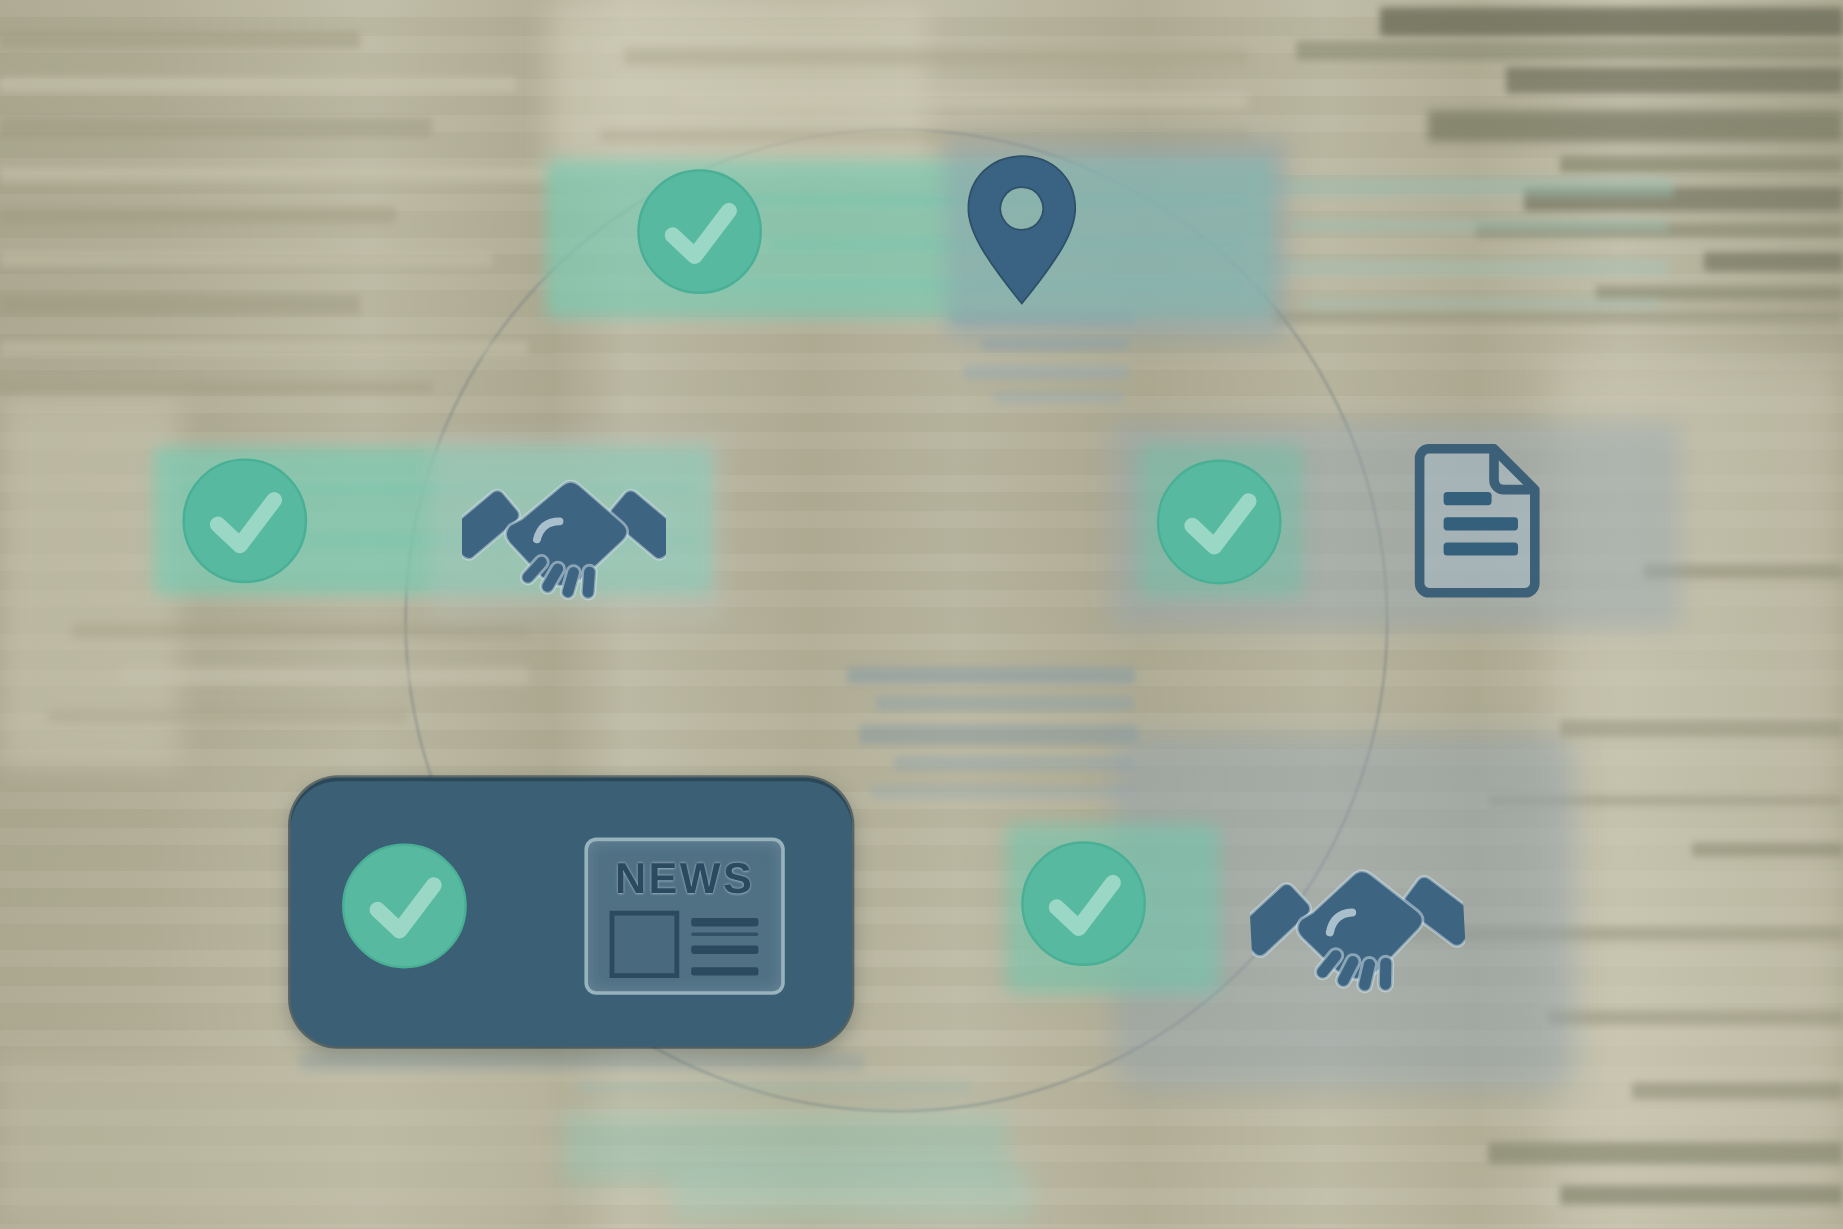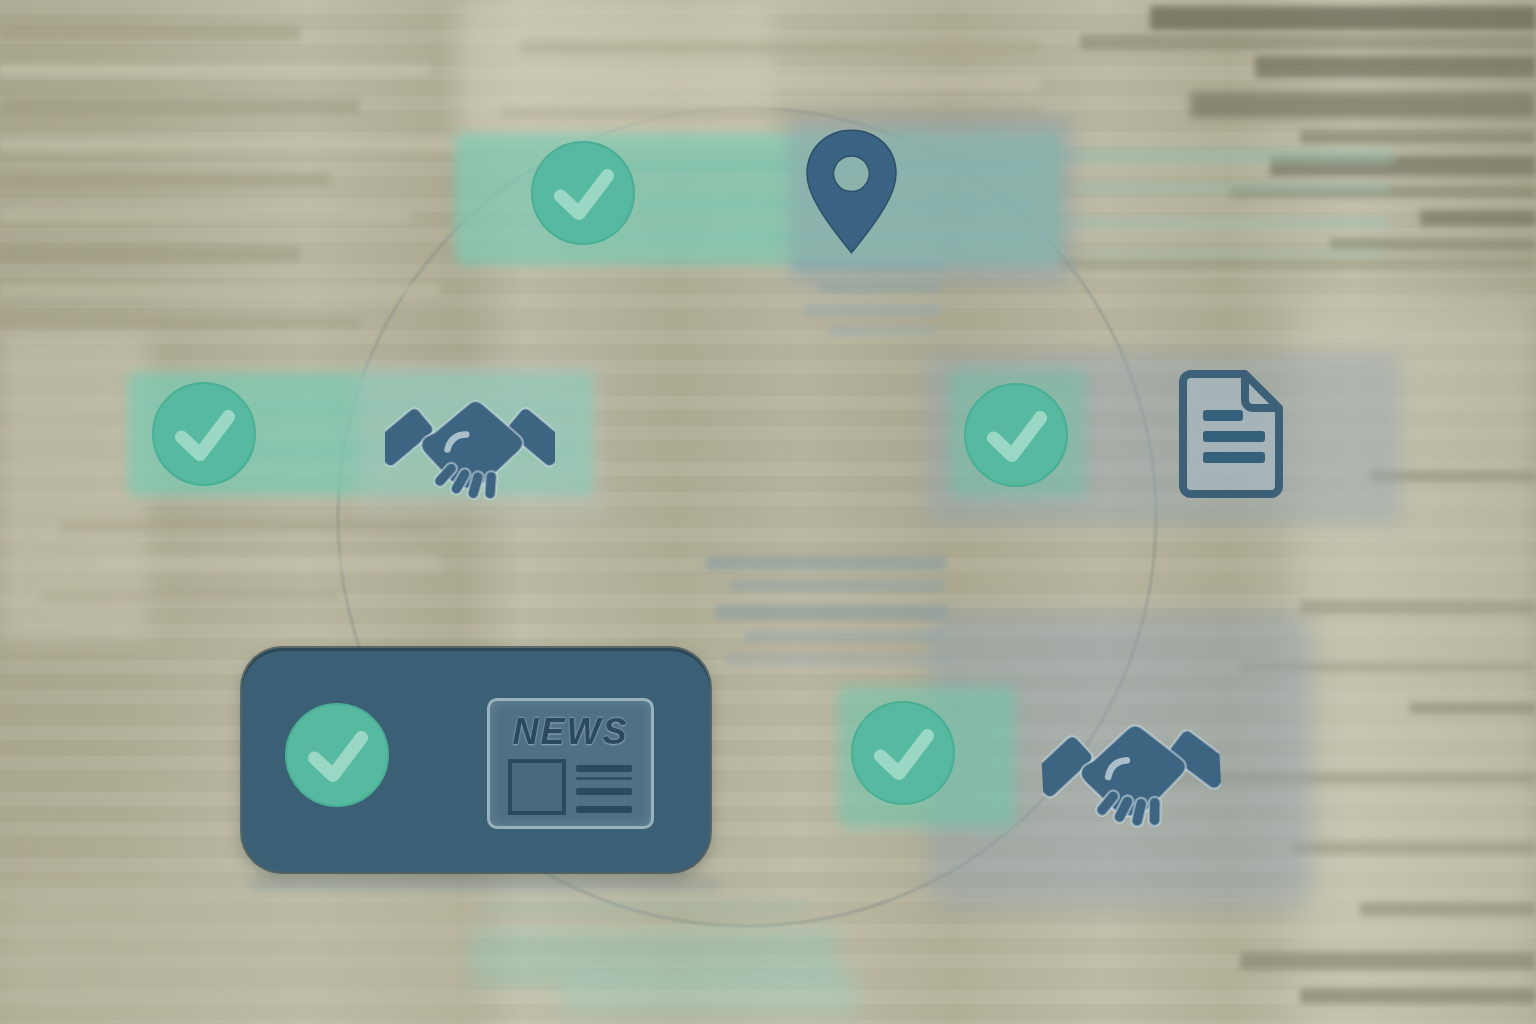--- a/index.html
+++ b/index.html
@@ -28,21 +28,21 @@
   .panel-hsl{left:358px;top:362px;width:245px;height:155px;background:rgba(185,198,192,.35);filter:blur(9px);}
   .panel-doc{left:925px;top:352px;width:475px;height:172px;background:rgba(150,168,178,.48);filter:blur(10px);border-radius:8px;}
   .teal-right{left:948px;top:370px;width:138px;height:128px;background:rgba(110,195,170,.50);filter:blur(7px);border-radius:10px;}
   .panel-br{left:928px;top:612px;width:385px;height:296px;background:rgba(146,164,176,.48);filter:blur(12px);border-radius:22px;}
   .teal-br{left:838px;top:686px;width:178px;height:142px;background:rgba(113,199,174,.60);filter:blur(7px);border-radius:10px;}
   .icon{position:absolute;}
   .check{position:absolute;width:106px;height:106px;}
   
   .card{position:absolute;left:242px;top:648px;width:468px;height:224px;border-radius:40px;
     background:#3b5f74;
-    box-shadow:0 0 0 2px rgba(31,53,66,.55),0 6px 16px rgba(40,60,70,.35),inset 0 3px 0 rgba(25,45,58,.45);font-style:italic;}
+    box-shadow:0 0 0 2px rgba(31,53,66,.55),0 6px 16px rgba(40,60,70,.35),inset 0 3px 0 rgba(25,45,58,.45);}
   .news-plate{position:absolute;left:245px;top:50px;width:161px;height:125px;border-radius:10px;
     border:3px solid rgba(178,200,210,.75);background:rgba(200,218,226,.15);
     box-shadow:inset 0 0 12px rgba(190,210,220,.22);}
   .news-word{position:absolute;left:0;top:10px;width:100%;text-align:center;
     font-weight:bold;font-size:36px;letter-spacing:2px;color:#2b4a60;
     text-shadow:0 1px 2px rgba(205,225,235,.55),0 -1px 2px rgba(205,225,235,.35);}
   .news-img{position:absolute;left:18px;top:58px;width:50px;height:48px;
     border:4px solid #2b4a60;background:rgba(59,95,116,.35);}
   .news-lines{position:absolute;left:86px;top:64px;width:56px;}
   .news-lines .bar{height:7px;background:#2b4a60;border-radius:2px;margin-bottom:11px;}

